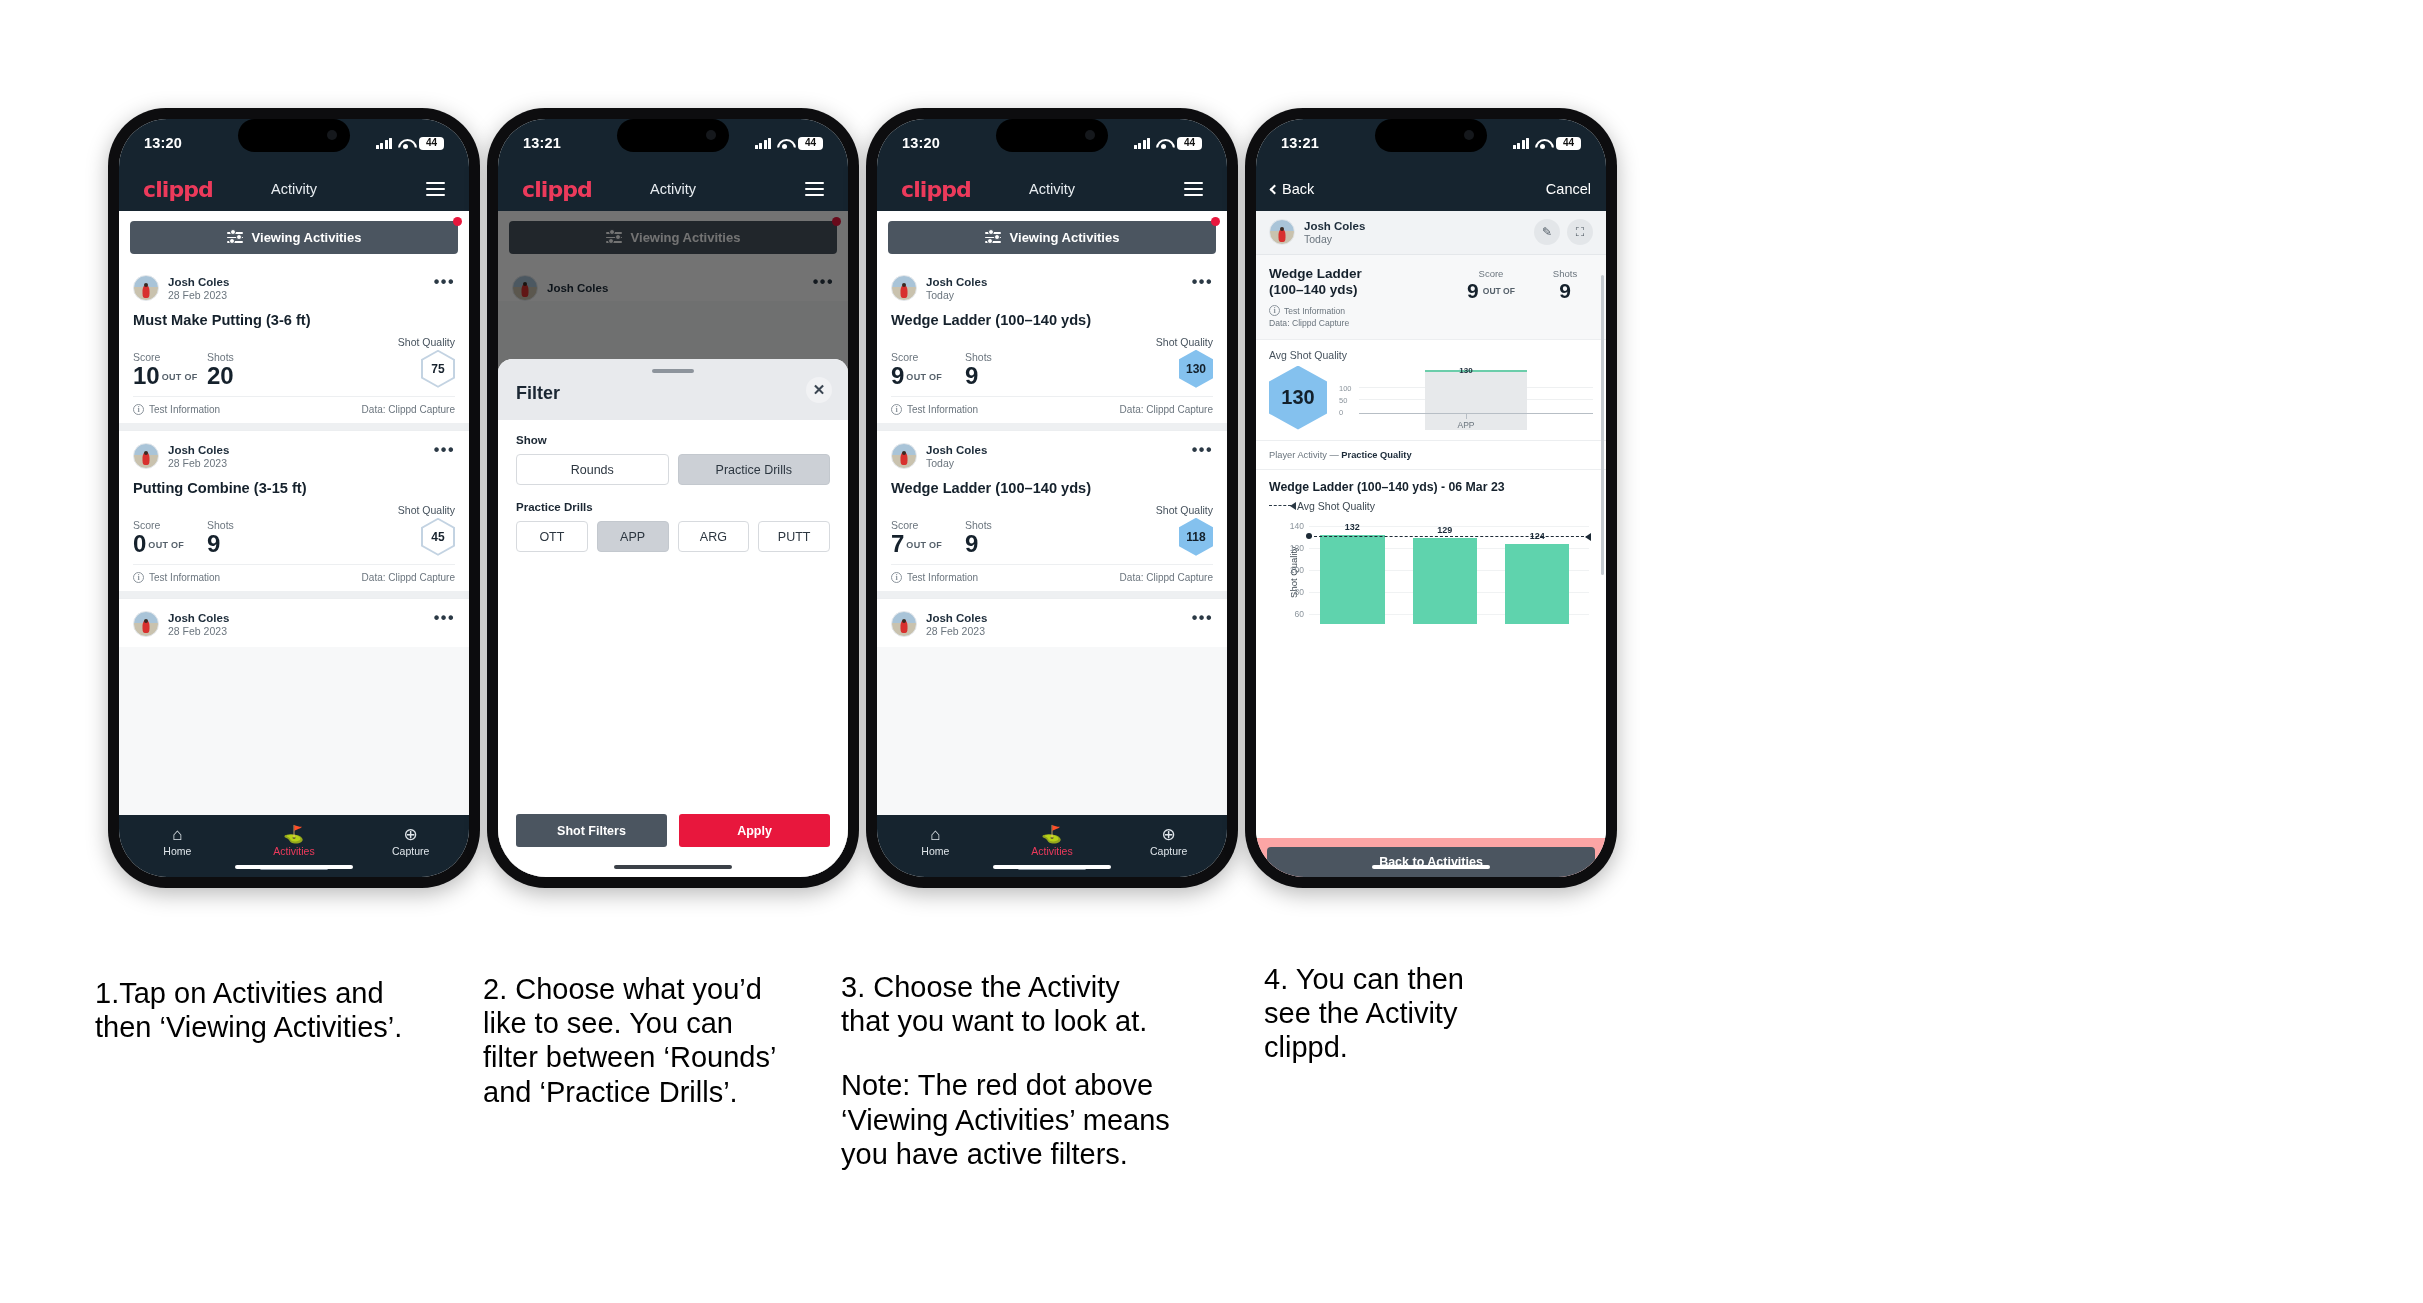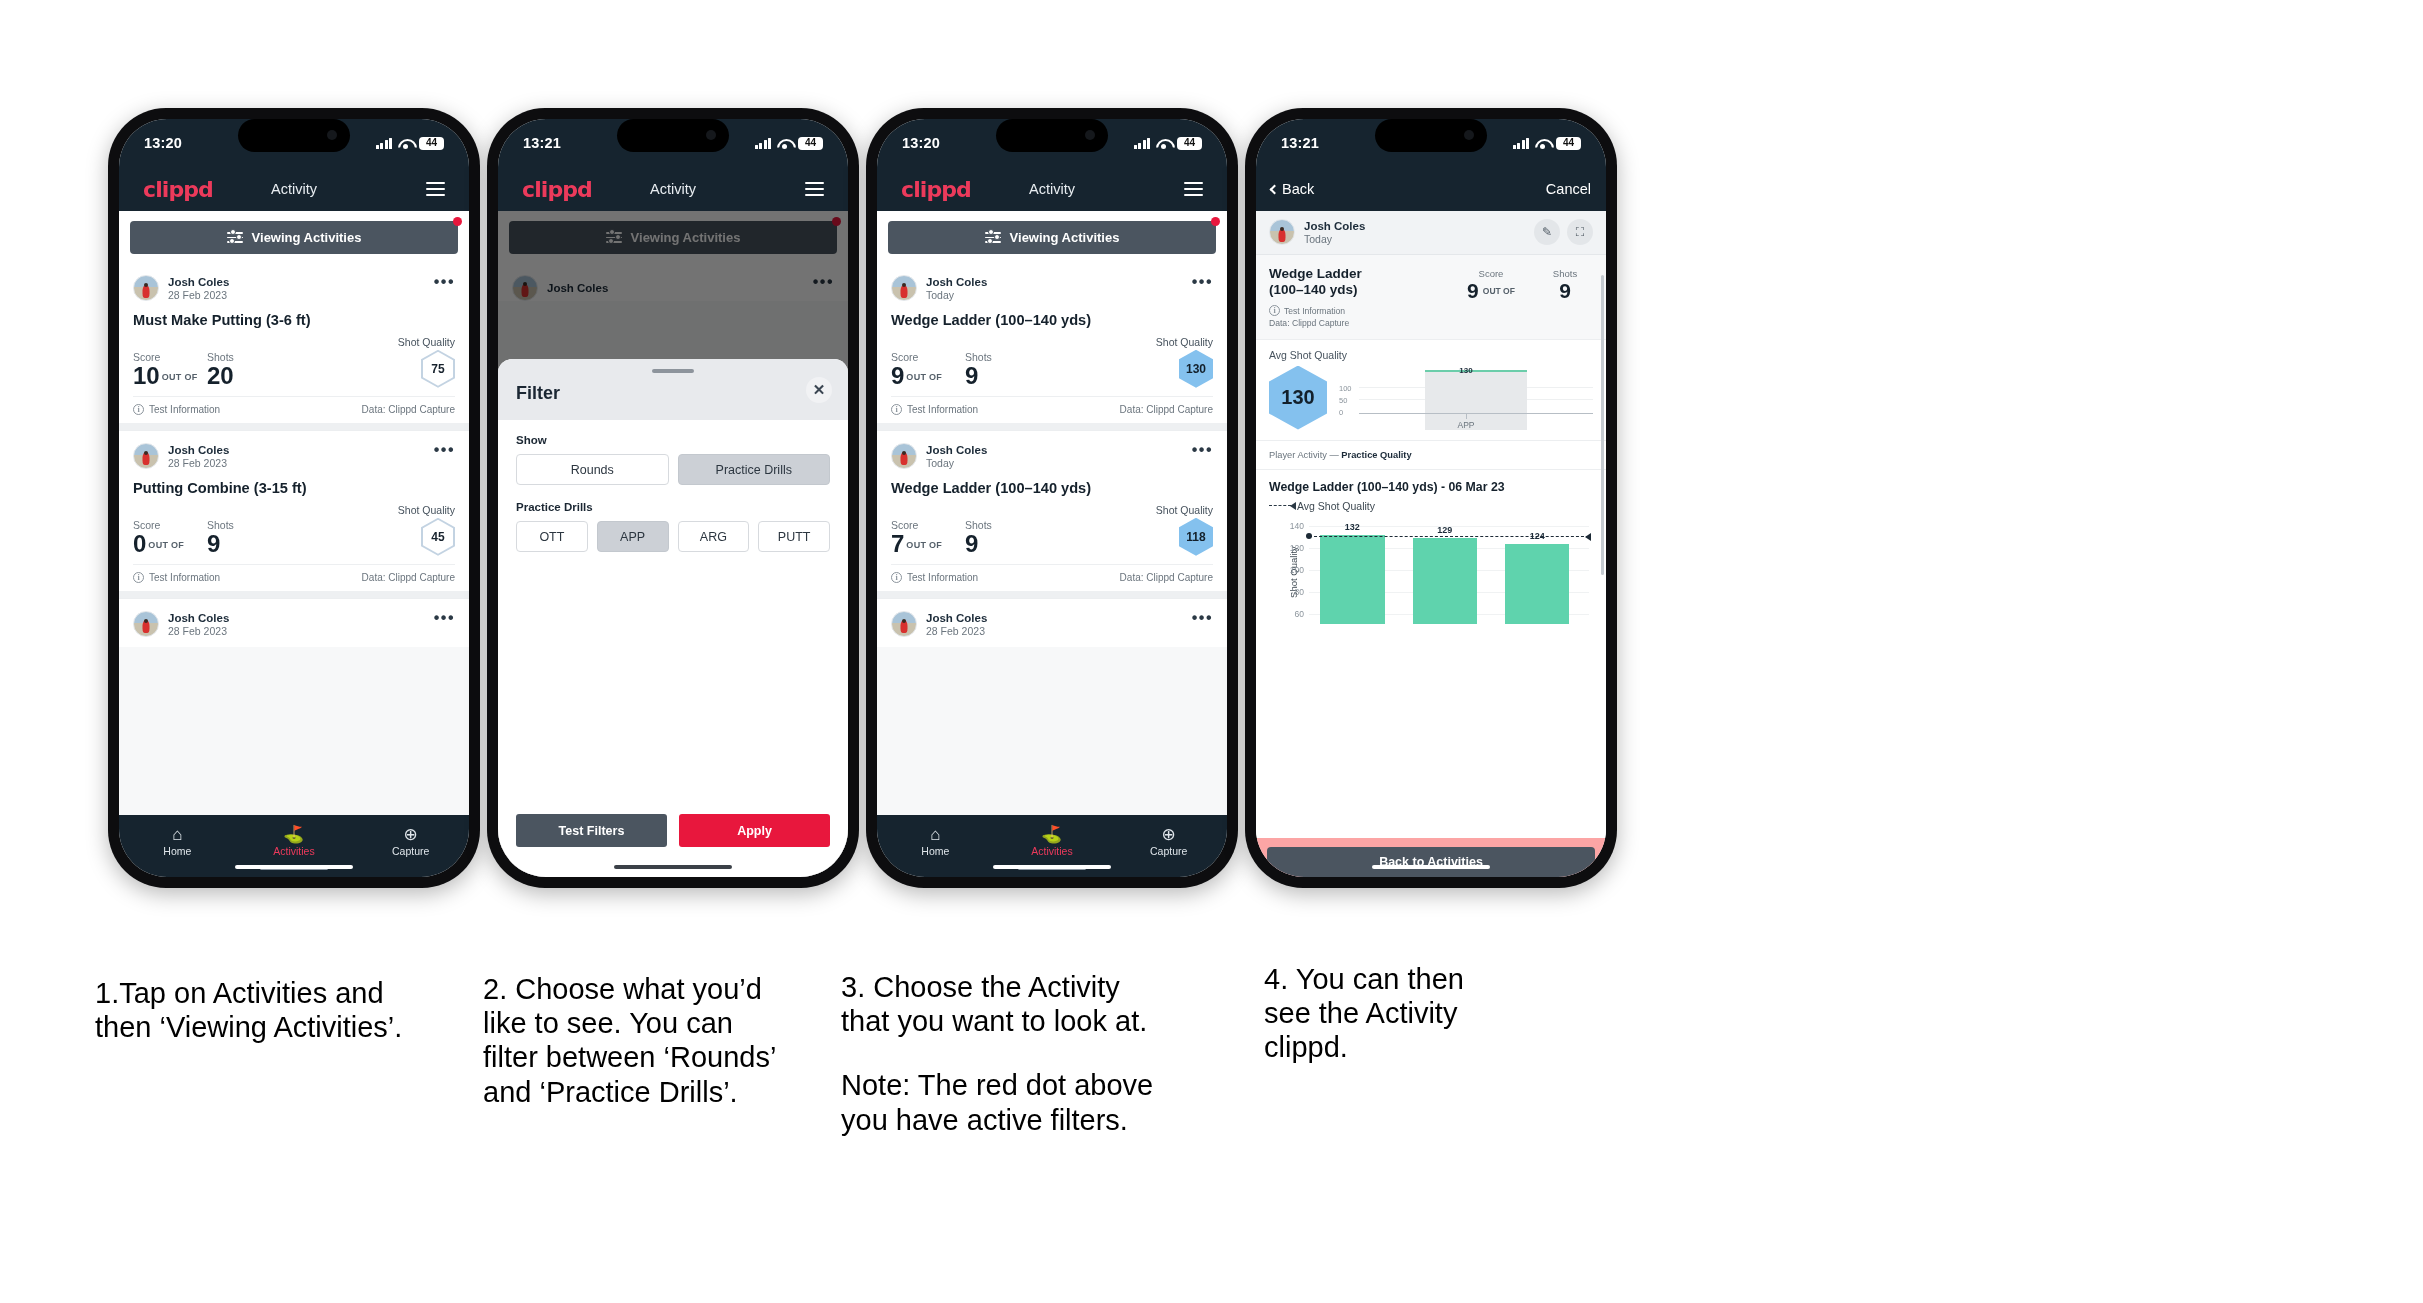--- a/index.html
+++ b/index.html
@@ -583,21 +583,21 @@
             </div>
             <div class="grp-label">Practice Drills</div>
             <div class="chips">
               <div class="opt">OTT</div>
               <div class="opt sel">APP</div>
               <div class="opt">ARG</div>
               <div class="opt">PUTT</div>
             </div>
           </div>
           <div class="sheet-foot">
-            <div class="btn clear">Test Filters</div>
+            <div class="btn clear">Shot Filters</div>
             <div class="btn apply">Apply</div>
           </div>
         </div>
       </div>
       <div class="homebar" style="background:#3b4148"></div>
     </div>
   </div>
 
   <div class="phone" style="left:866px; top:108px;">
     <div class="notch">
@@ -881,20 +881,21 @@
     <p>2. Choose what you’d</p>
     <p>like to see. You can</p>
     <p>filter between ‘Rounds’</p>
     <p>and ‘Practice Drills’.</p>
   </div>
 
   <div class="caption" style="left:841px; top:970px; width:420px;">
     <p>3. Choose the Activity</p>
     <p>that you want to look at.</p>
     <p class="gap">Note: The red dot above</p>
+    <p>‘Viewing Activities’ means</p>
     <p>you have active filters.</p>
   </div>
 
   <div class="caption" style="left:1264px; top:962px; width:400px;">
     <p>4. You can then</p>
     <p>see the Activity</p>
     <p>clippd.</p>
   </div>
 
 </div>

